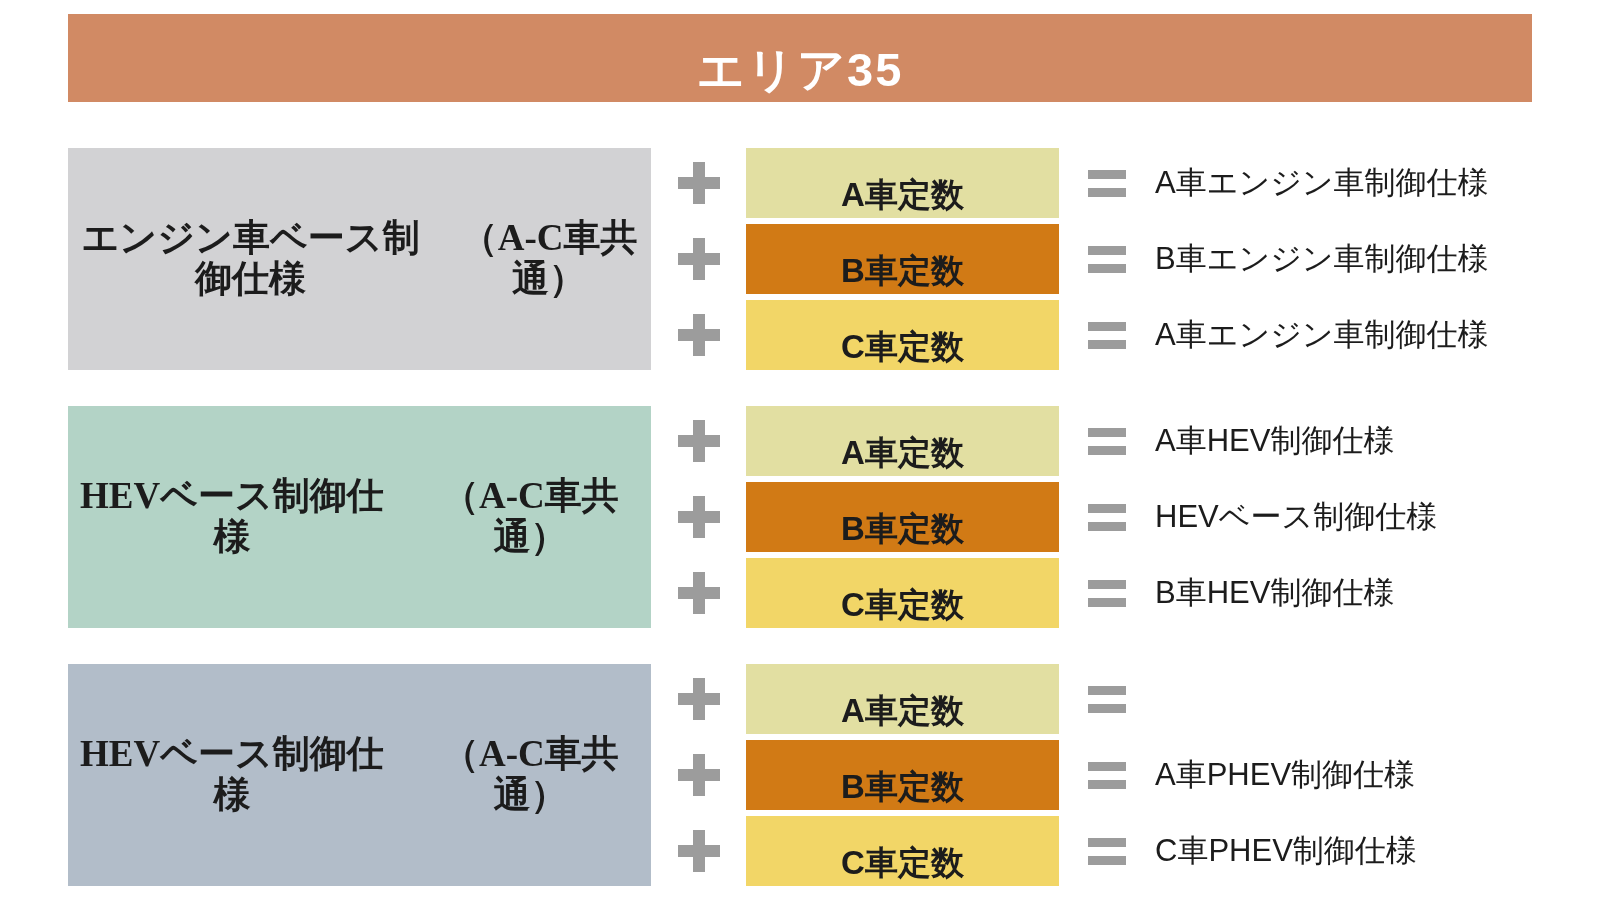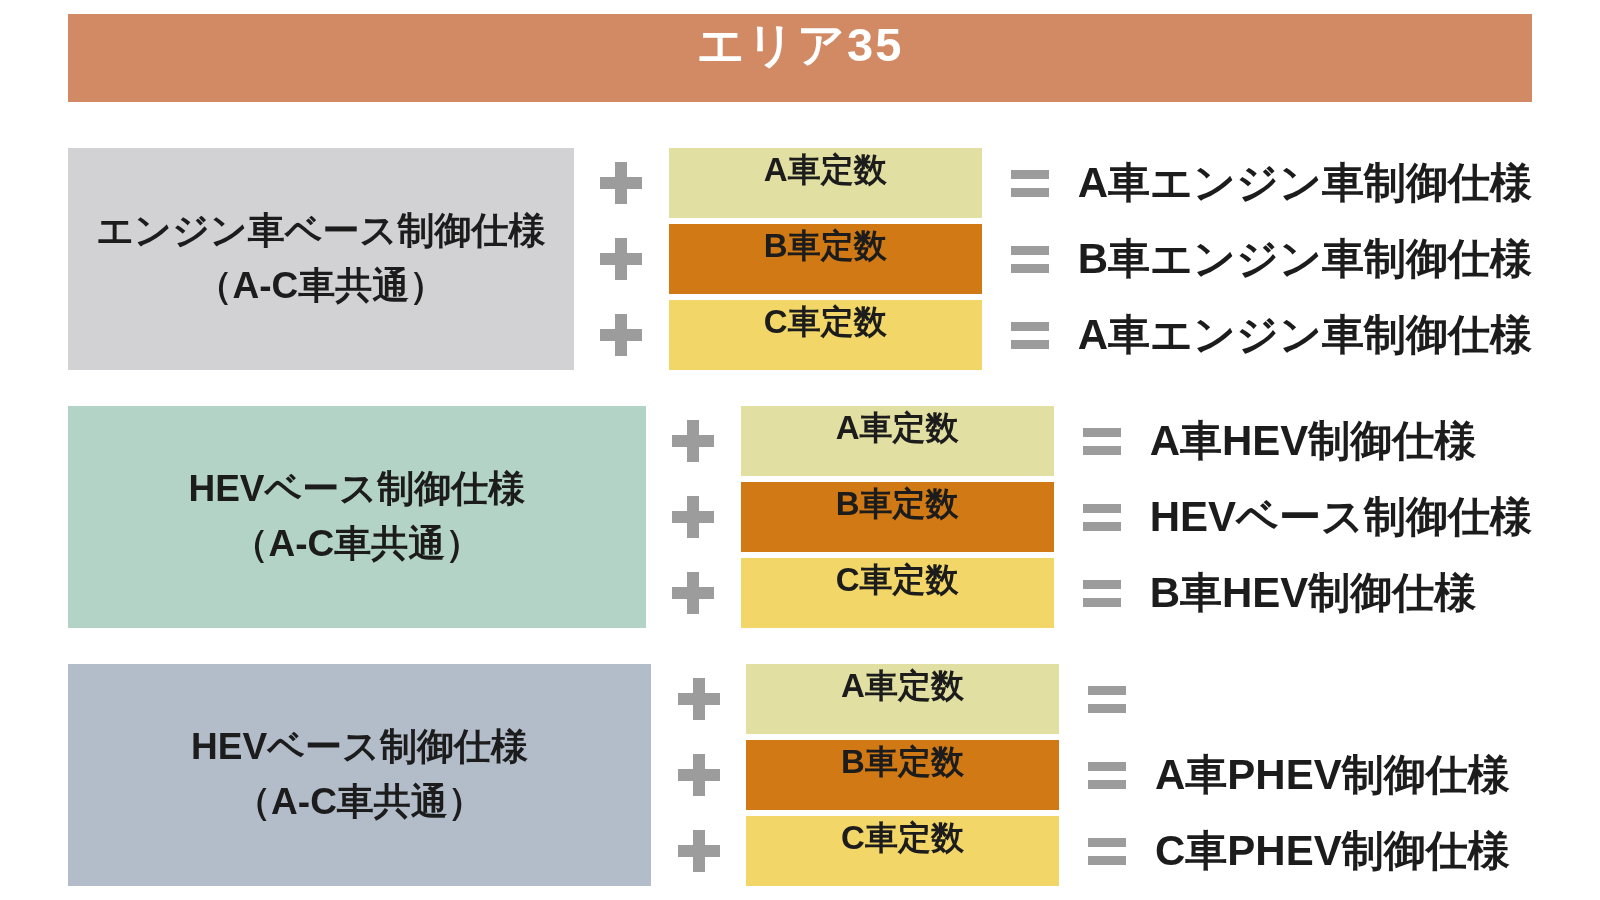--- a/index.html
+++ b/index.html
@@ -6,45 +6,46 @@
   body {
     width: 1600px; height: 900px; overflow: hidden;
     font-family: "Liberation Sans", "DejaVu Sans", sans-serif;
     color: #1c1c1c;
   }
   .page { width: 1600px; height: 900px; position: relative; }
 
   .header-banner {
     margin: 14px 68px 0 68px;
     height: 88px;
-    display: flex; align-items: flex-start; justify-content: center;
+    display: flex; align-items: flex-end; justify-content: center;
   }
   .header-banner .header-title {
     color: #ffffff;
     font-size: 47px;
     font-weight: bold;
     letter-spacing: 2px;
   }
 
   .diagram { margin: 0 68px; }
 
   .group {
     height: 222px;
     display: flex;
     align-items: stretch;
   }
   .group.first { margin-top: 46px; }
   .group:not(.first) { margin-top: 36px; }
 
   .base-box {
     width: 583px;
-    display: flex; flex-direction: column;
+    display: flex; 
     align-items: center; justify-content: center;
     gap: 14px;
     text-align: center;
+    font-family: Liberation Serif, serif;
   }
   .base-box .base-line {
     font-size: 37px;
     font-weight: bold;
     line-height: 1.1;
   }
 
   .rows {
     flex: 1;
     display: flex; flex-direction: column;
@@ -61,35 +62,35 @@
     position: absolute; left: 0; top: 15px; width: 42px; height: 12px;
     background: #9c9c9c;
   }
   .plus-icon .bar-v {
     position: absolute; top: 0; left: 15px; width: 12px; height: 42px;
     background: #9c9c9c;
   }
 
   .const-box {
     width: 313px; height: 70px;
-    display: flex; align-items: flex-start; justify-content: center;
+    display: flex; align-items: flex-end; justify-content: center;
   }
   .const-box .const-label {
     font-size: 33px;
     font-weight: bold;
   }
 
   .op-cell-eq { width: 96px; display: flex; align-items: center; justify-content: center; }
   .equals-icon { width: 38px; display: flex; flex-direction: column; gap: 9px; }
   .equals-icon .eq-bar { height: 9px; background: #9c9c9c; }
 
   .result {
     flex: 1;
-    font-size: 42px;
-    font-weight: bold;
+    font-size: 31px;
+    font-weight: normal;
     white-space: nowrap;
   }
 </style>
 </head>
 <body>
 
 <div class="page">
   <header class="header-banner" style="background: rgb(209, 138, 100);">
     <span class="header-title">エリア35</span>
   </header>

